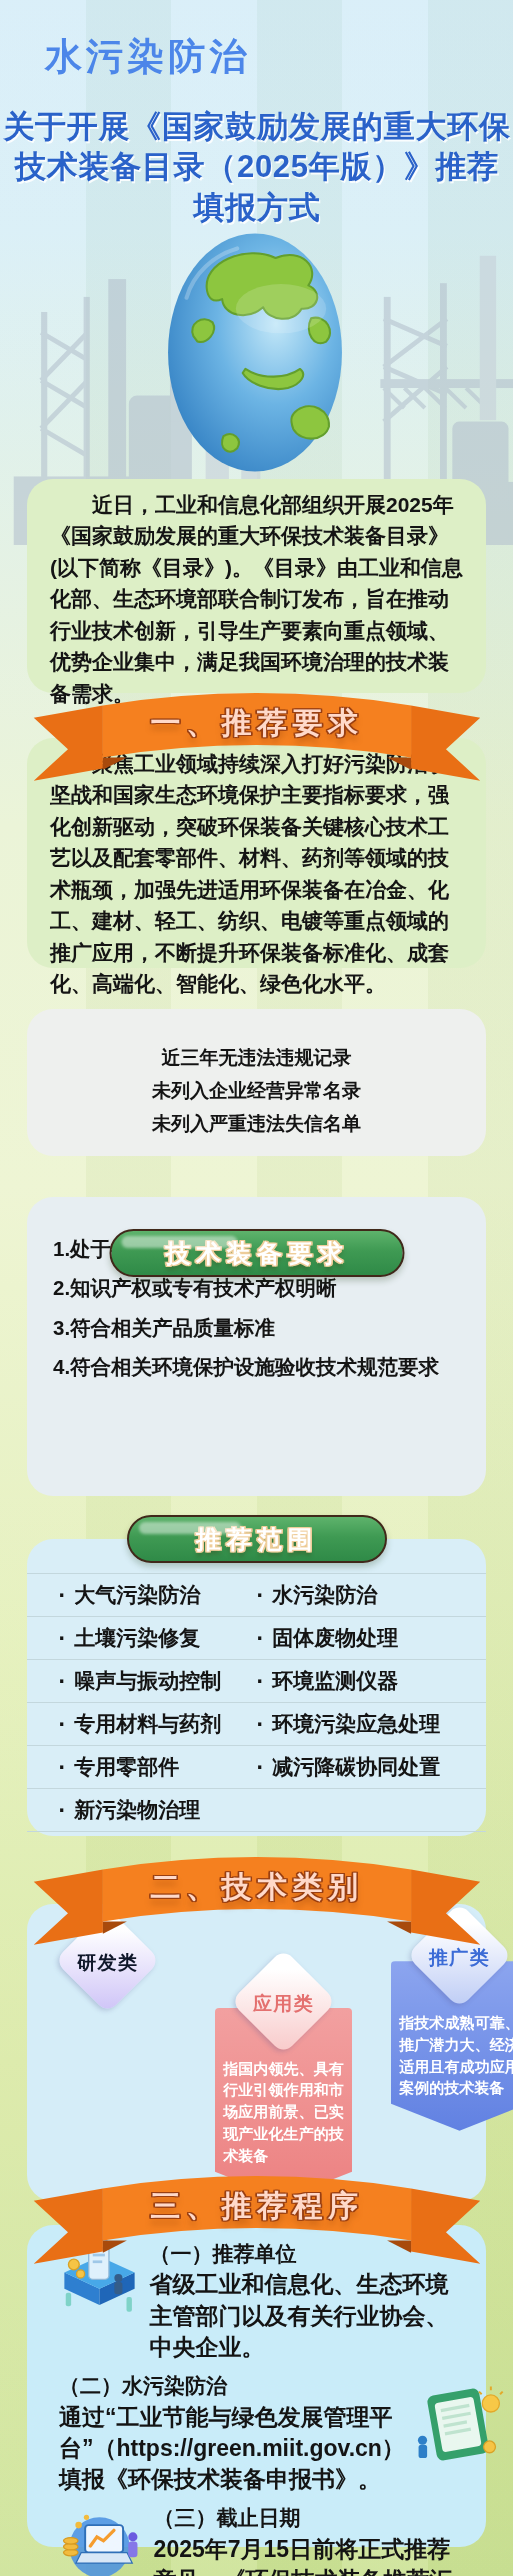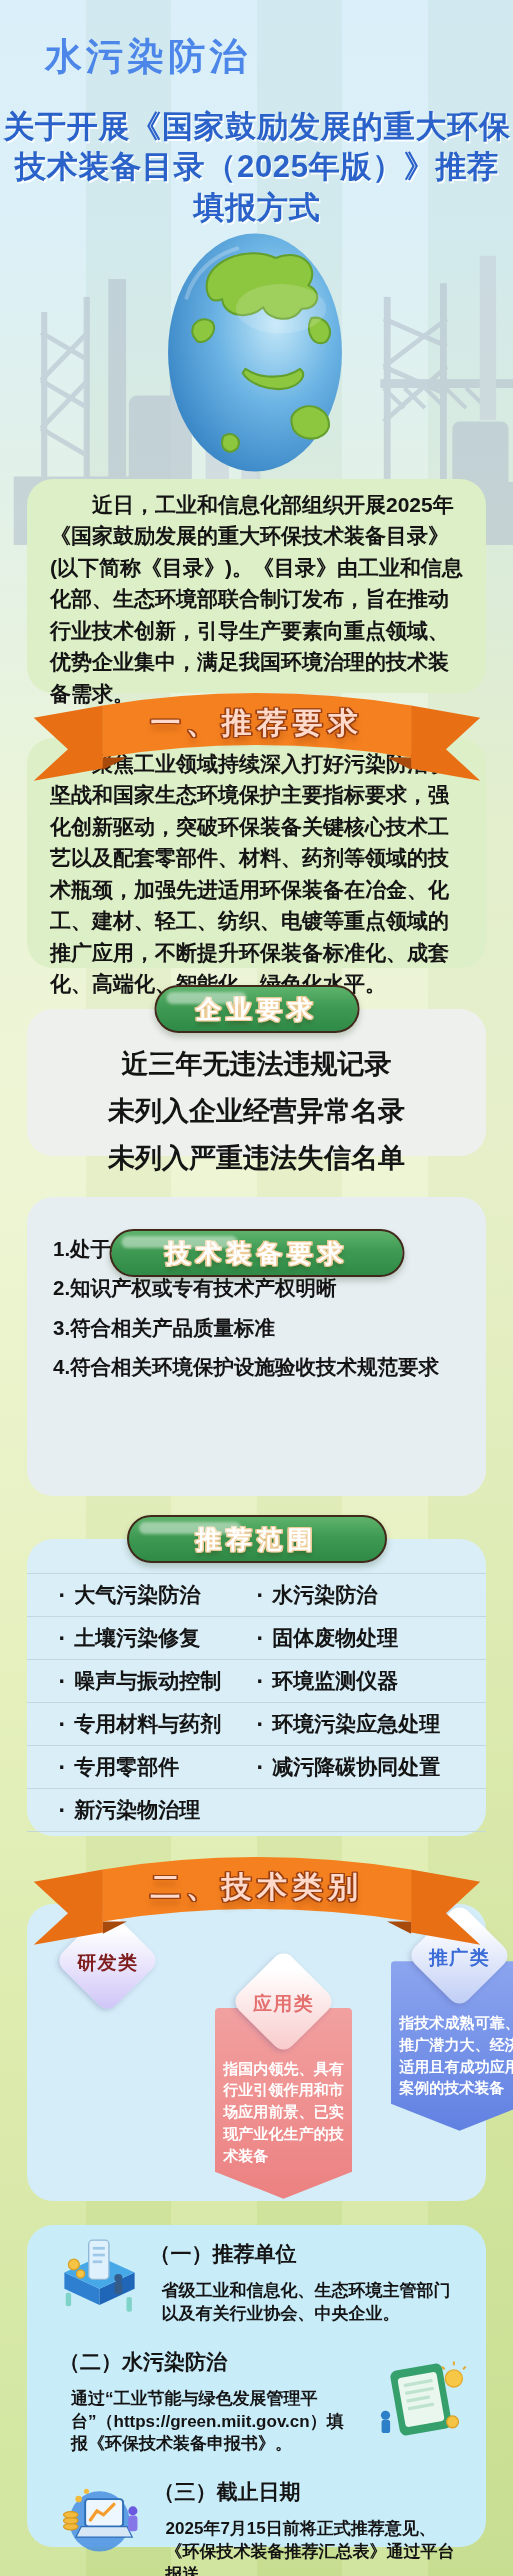--- a/index.html
+++ b/index.html
@@ -70,21 +70,21 @@
     border-radius:13.7px;background:rgba(255,255,255,.45);filter:blur(1.4px);
   }
   .pill span{
     font-size:25px;font-weight:900;color:#ffffff;letter-spacing:5.5px;
     text-shadow:1.4px 0 #efce9b,-1.4px 0 #efce9b,0 1.4px #efce9b,0 -1.4px #efce9b,
                 1.4px 1.4px #efce9b,-1.4px 1.4px #efce9b,1.4px -1.4px #efce9b,-1.4px -1.4px #efce9b,
                 0 4.1px 4.1px rgba(60,40,10,.4);
   }
   
   .centered-lines{padding-top:31.5px;text-align:center;}
-  .centered-lines div{font-size:27px;font-weight:800;line-height:1.75;}
+  .centered-lines div{font-size:19px;font-weight:800;line-height:1.75;}
   
   .equip-list{padding:37px 26px 6.8px;}
   .equip-list p{margin:0 0 9.6px;font-size:20.5px;font-weight:800;line-height:1.45;}
   
   .scope-rows{margin-top:34px;}
   .scope-row{
     display:flex;align-items:center;height:42px;
     border-top:1.4px solid #c3d7dd;
   }
   .scope-row:last-child{border-bottom:1.4px solid #c3d7dd;}
@@ -102,35 +102,35 @@
     position:absolute;left:0;right:0;top:27px;z-index:3;text-align:center;
     font-size:19px;font-weight:900;letter-spacing:1.4px;
   }
   .card-body{
     position:relative;margin-top:-31.5px;z-index:1;
     padding:51px 8.2px 31.5px;border-radius:4.1px 4.1px 0 0;
     clip-path:polygon(0 0,100% 0,100% calc(100% - 27px),50% 100%,0 calc(100% - 27px));
     color:#fff;font-size:15px;font-weight:800;line-height:1.45;text-align:justify;
   }
   .card-purple .card-diamond{background:linear-gradient(135deg,#ffffff 20%,#cdc2f7 100%);}
-  .card-purple .card-title{color:#7f1d1d;}
+  .card-purple .card-title{color:#0f172a;}
   .card-purple .card-body{background:linear-gradient(180deg,#a695ef 0%,#8274e2 100%);}
   .card-pink .card-diamond{background:linear-gradient(135deg,#ffffff 20%,#f8c8c8 100%);}
   .card-pink .card-title{color:#e4706f;}
   .card-pink .card-body{background:linear-gradient(180deg,#f2a0a0 0%,#ec8181 100%);}
   .card-blue .card-diamond{background:linear-gradient(135deg,#ffffff 20%,#bccbf5 100%);}
   .card-blue .card-title{color:#3b6bd6;}
   .card-blue .card-body{background:linear-gradient(180deg,#8ca5ef 0%,#6181e2 100%);}
   
   .steps{padding:11px 19px 6.8px;}
   .step{display:flex;align-items:flex-start;margin-bottom:5.5px;}
   .step .illus{flex:0 0 auto;}
   .step .step-text{flex:1 1 auto;}
   .step-heading{font-size:21px;font-weight:900;margin:4.1px 0 1.4px;}
-  .step-body{font-size:17px;font-weight:800;line-height:1.35;margin:12px;}
+  .step-body{font-size:23px;font-weight:800;line-height:1.35;margin:0;}
   .step.illus-left .illus{margin-right:9.6px;}
   .step.illus-right .illus{margin-left:6.8px;margin-top:16.4px;}
 </style>
 </head>
 <body>
 
 <div class="poster">
 
   <svg class="hero-factories" viewBox="0 0 750 480" aria-hidden="true">
     <g fill="#b6c3cf" opacity="0.62">
@@ -195,23 +195,20 @@
       <polygon points="555,116 555,134 520,116" fill="#a84a0c"></polygon>
       <path d="M105,40 Q330,4 555,40 L555,116 Q330,80 105,116 Z" fill="#f5801f"></path>
     </svg>
     <div class="ribbon-text">一、推荐要求</div>
   </div>
 
   <div class="box box-green" style="top:738px;height:230px;padding:9.6px 23px;">
     <p class="body-text">聚焦工业领域持续深入打好污染防治攻坚战和国家生态环境保护主要指标要求，强化创新驱动，突破环保装备关键核心技术工艺以及配套零部件、材料、药剂等领域的技术瓶颈，加强先进适用环保装备在冶金、化工、建材、轻工、纺织、电镀等重点领域的推广应用，不断提升环保装备标准化、成套化、高端化、智能化、绿色化水平。</p>
   </div>
 
-  <div class="pill" style="top:985px;width:205px;">
-    <span>企业要求</span>
-  </div>
   <div class="box box-grey centered-lines" style="top:1009px;height:147px;">
     <div>近三年无违法违规记录</div>
     <div>未列入企业经营异常名录</div>
     <div>未列入严重违法失信名单</div>
   </div>
 
   <div class="pill" style="top:1229px;width:295px;">
     <span>技术装备要求</span>
   </div>
   <div class="box box-bluegrey equip-list" style="top:1197px;height:299px;">
@@ -307,20 +304,30 @@
       <div class="card-title">应用类</div>
       <div class="card-body">指国内领先、具有行业引领作用和市场应用前景、已实现产业化生产的技术装备</div>
     </div>
     <div class="tech-card card-blue" style="left:364px;top:13.7px;">
       <div class="card-diamond"></div>
       <div class="card-title">推广类</div>
       <div class="card-body">指技术成熟可靠、推广潜力大、经济适用且有成功应用案例的技术装备</div>
     </div>
   </div>
 
+  <div class="ribbon" style="top:2161px;">
+    <svg viewBox="0 0 660 150">
+      <polygon points="4,58 105,40 105,132 4,150 54,104" fill="#e96f15"></polygon>
+      <polygon points="656,58 555,40 555,132 656,150 606,104" fill="#e96f15"></polygon>
+      <polygon points="105,116 105,134 140,116" fill="#a84a0c"></polygon>
+      <polygon points="555,116 555,134 520,116" fill="#a84a0c"></polygon>
+      <path d="M105,40 Q330,4 555,40 L555,116 Q330,80 105,116 Z" fill="#f5801f"></path>
+    </svg>
+    <div class="ribbon-text">三、推荐程序</div>
+  </div>
 
   <div class="box box-cyan steps" style="top:2225px;height:322px;padding-left:32px;">
 
     <div class="step illus-left">
       <svg class="illus" width="81" height="88" viewBox="0 0 120 130">
         <polygon points="8,54 60,78 60,102 8,78" fill="#2e7fd0"></polygon>
         <polygon points="112,54 60,78 60,102 112,78" fill="#1f66b8"></polygon>
         <polygon points="60,78 112,54 60,30 8,54" fill="#47a8e8"></polygon>
         <rect x="44" y="6" width="30" height="58" rx="6" fill="#dff1fc" stroke="#8fb8d8" stroke-width="2"></rect>
         <rect x="50" y="16" width="18" height="4" fill="#9fc8e8"></rect>

